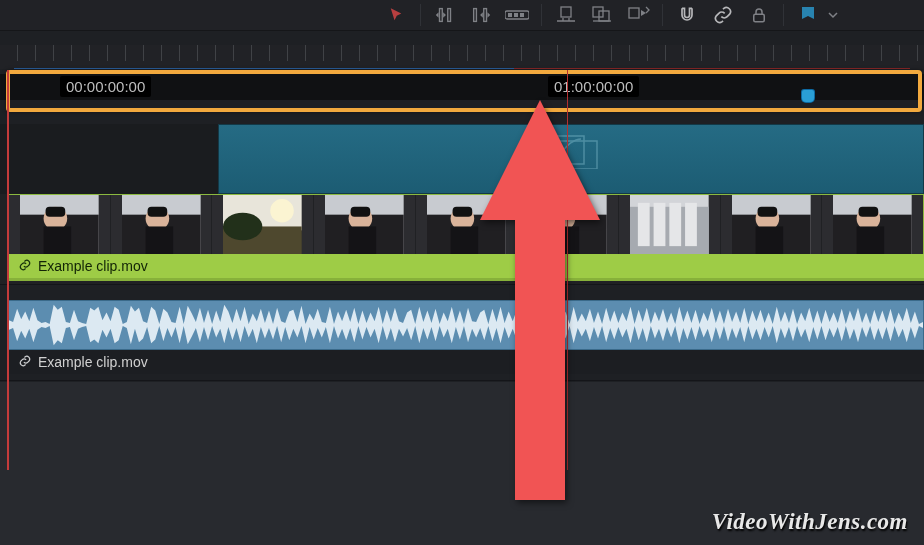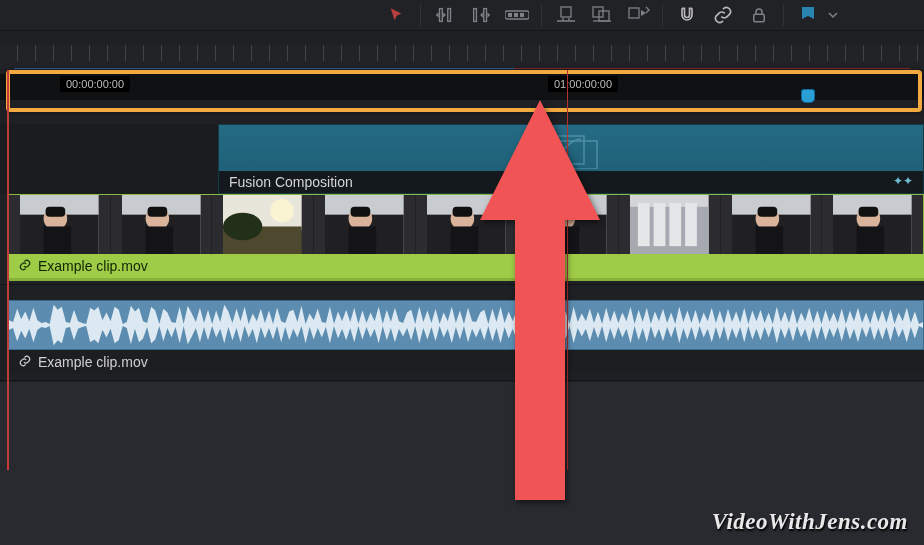--- a/index.html
+++ b/index.html
@@ -63,21 +63,21 @@
   .marker-blue {
     position: absolute; top: 90px; left: 802px;
     width: 12px; height: 12px;
     background: #2a9fd6;
     border-radius: 2px 2px 4px 4px;
     box-shadow: 0 0 0 1px #0d6aa3;
   }
   .tc-tag {
     position: absolute; top: 76px;
     background: #000; color: #bdbdbd;
-    font-size: 11px; padding: 2px 6px;
+    font-size: 15px; padding: 2px 6px;
     border-radius: 2px;
   }
   .tc1 { left: 60px; }
   .tc2 { left: 548px; }
   .playhead-line {
     position: absolute; top: 70px; left: 567px;
     width: 1px; height: 400px;
     background: #b53030;
   }
 
@@ -286,24 +286,20 @@
 <div class="highlight-box"></div>
 
 <div class="track fusion-track">
   <div class="fusion-clip">
     <div class="fusion-icon">
       <svg width="56" height="34" viewBox="0 0 56 34">
         <rect x="1" y="1" width="40" height="28" fill="none" stroke="#9fd6e4" stroke-width="1.5"></rect>
         <rect x="14" y="6" width="40" height="28" fill="none" stroke="#9fd6e4" stroke-width="1.5"></rect>
         <path d="M4 26 C 16 26, 24 4, 38 4" fill="none" stroke="#9fd6e4" stroke-width="1.6"></path>
       </svg>
-    </div>
-    <div class="fusion-label">
-      <span>Fusion Composition</span>
-      <span class="sparkle">✦✦</span>
     </div>
   </div>
 </div>
 
 <div class="track video-track">
   <div class="video-thumbs">
 
     <div class="thumb">
         <svg viewBox="0 0 40 30">
           <rect width="40" height="30" fill="#c8cbd0"></rect>

